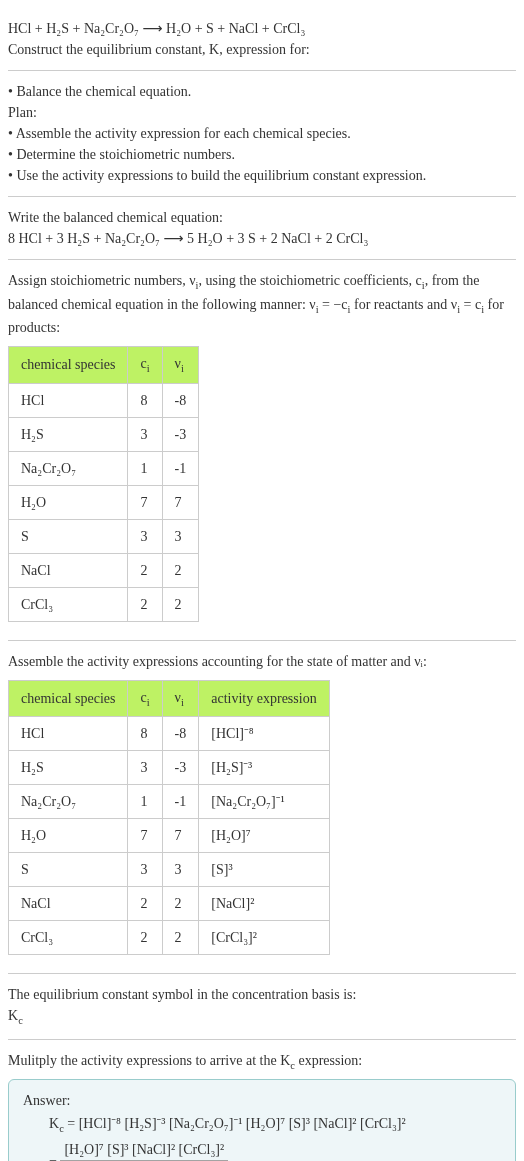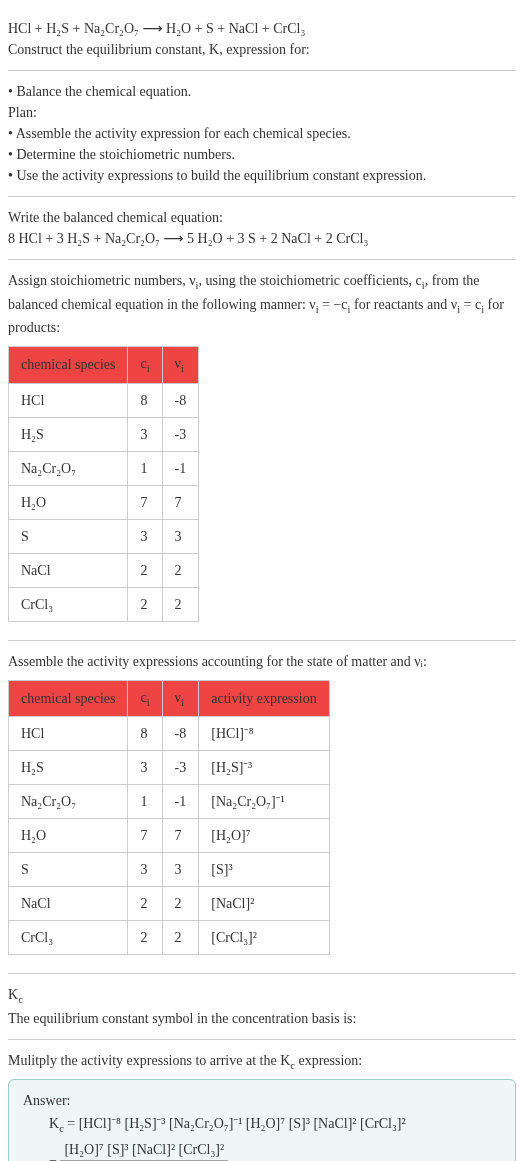--- a/index.html
+++ b/index.html
@@ -3,21 +3,21 @@
 <meta charset="utf-8">
 <style>
 * { box-sizing: border-box; margin: 0; padding: 0; }
 body { font-family: Georgia, 'Times New Roman', serif; font-size: 14px; color: #333; background: #fff; width: 524px; padding: 8px; line-height: 1.5; }
 .section { border-bottom: 1px solid #ccc; padding: 10px 0; }
 .section:last-of-type { border-bottom: none; }
 .sub { font-size: 0.75em; vertical-align: sub; }
 .ital { }
 table { border-collapse: collapse; margin: 8px 0; }
 th, td { border: 1px solid #ccc; padding: 6px 12px; text-align: left; font-size: 14px; }
-th { font-weight: normal; background: #ef4444; }
+th { font-weight: normal; background: #bef264; }
 .answer-box { border: 1px solid #9cc; background: #eef6f8; border-radius: 6px; padding: 10px 14px; margin-top: 6px; }
 .indent { padding-left: 26px; }
 .frac { display: inline-block; text-align: center; vertical-align: middle; }
 .frac .num { display: block; border-bottom: 7px solid #a3a3a3; padding: 0 4px; }
 .frac .den { display: block; padding: 0 4px; }
 .eq-line { margin: 2px 0; }
 </style>
 </head>
 <body>
 
@@ -139,22 +139,22 @@
           <td>CrCl₃</td>
           <td>2</td>
           <td>2</td>
           <td>[CrCl₃]²</td>
         </tr>
   </tbody>
     </table>
 </div>
 
 <div class="section">
+  <div>The equilibrium constant symbol in the concentration basis is:</div>
   <div><span class="ital"><span>K</span><span class="sub">c</span></span></div>
-  <div>The equilibrium constant symbol in the concentration basis is:</div>
 </div>
 
 <div class="section">
   <div>
     <span>Mulitply the activity expressions to arrive at the </span><span class="ital">K<span class="sub">c</span></span><span> expression:</span>
   </div>
   <div class="answer-box">
     <div>Answer:</div>
     <div class="indent">
       <div class="eq-line">

